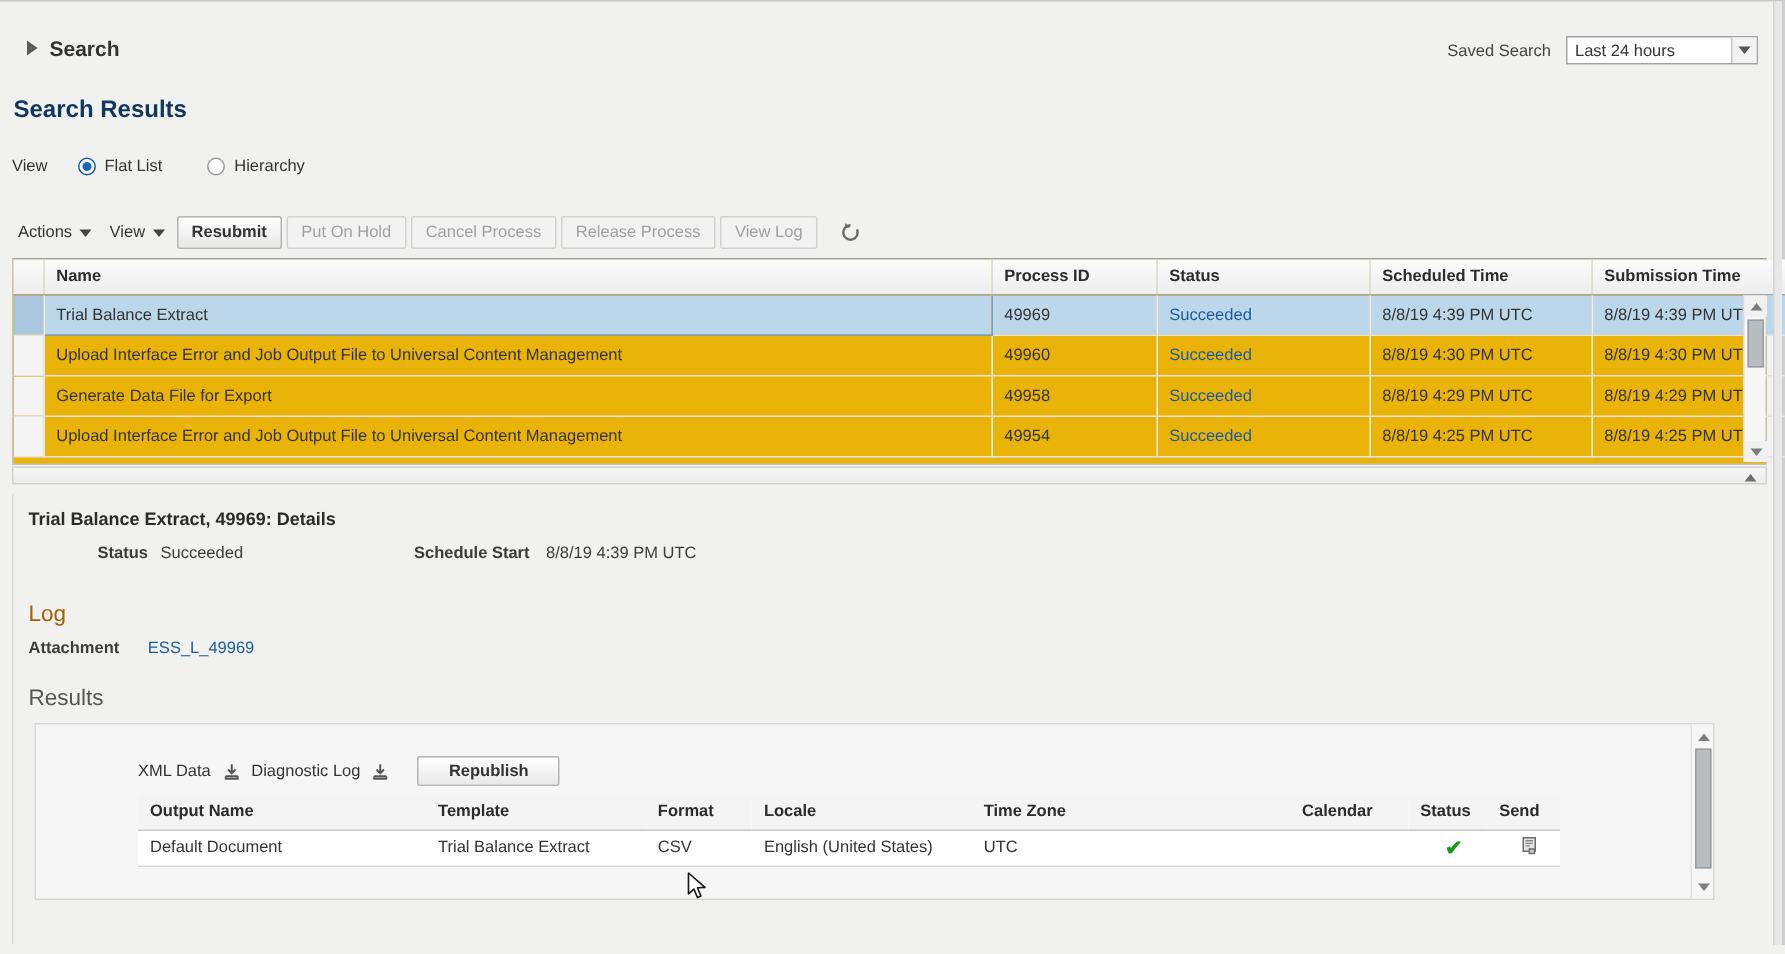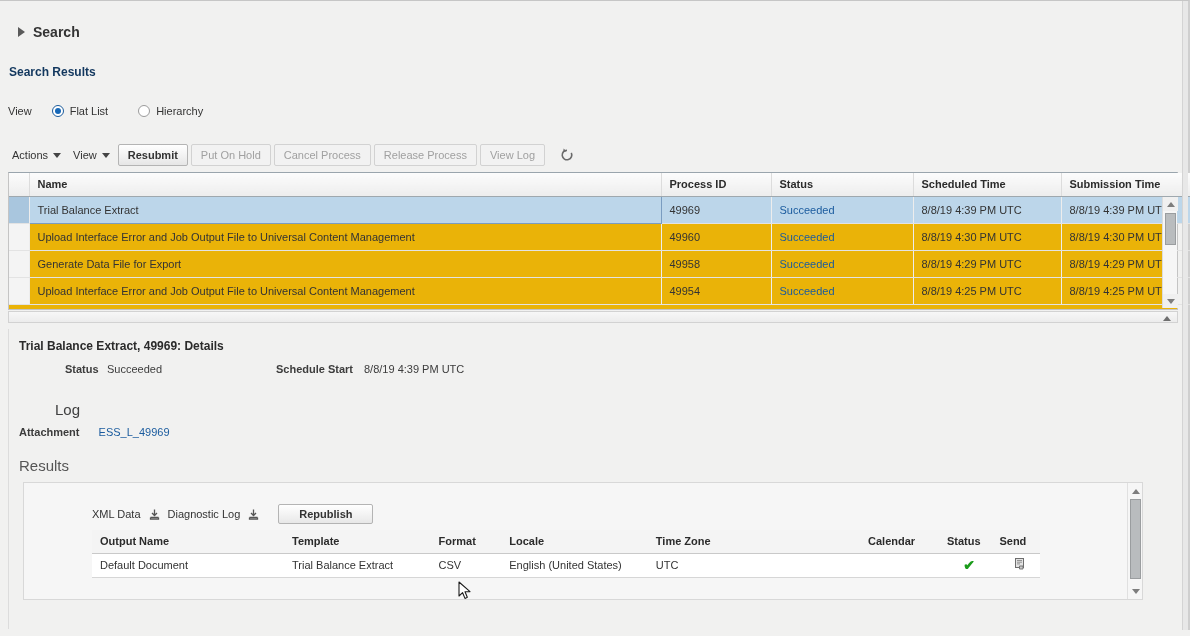--- a/index.html
+++ b/index.html
@@ -64,21 +64,21 @@
   .tri-down-sm {
     width: 0; height: 0;
     border-top: 5px solid #555;
     border-left: 4px solid transparent;
     border-right: 4px solid transparent;
   }
 
   
   .results-title {
     position: absolute; left: 9px; top: 64px;
-    font-size: 12px; font-weight: bold; color: #12375e;
+    font-size: 16px; font-weight: bold; color: #12375e;
   }
   .view-row {
     position: absolute; left: 8px; top: 104px;
     display: flex; align-items: center; gap: 8px;
     font-size: 11px; color: #333;
   }
   .radio {
     width: 12px; height: 12px; border-radius: 50%;
     border: 1px solid #9b9b9b;
     background: #ffffff;
@@ -255,21 +255,21 @@
   }
   .fld-label { font-weight: bold; color: #3c3c3c; }
   .fld-value { color: #3c3c3c; }
   .f-status-label { position: absolute; left: 56px; }
   .f-status-val   { position: absolute; left: 98px; }
   .f-sched-label  { position: absolute; left: 267px; }
   .f-sched-val    { position: absolute; left: 355px; }
 
   .sect-log {
     position: absolute; left: 10px; top: 72px;
-    font-size: 15px; color: #404040; font-weight: normal; margin-left: 36px;
+    font-size: 15px; color: #a16207; font-weight: normal;
   }
   .attach-row {
     position: absolute; left: 10px; top: 97px;
     font-size: 11px;
   }
   .attach-link { color: #1a5b9e; margin-left: 16px; }
   .sect-output {
     position: absolute; left: 10px; top: 128px;
     font-size: 15px; color: #555; font-weight: normal;
   }
@@ -355,20 +355,29 @@
 </style>
 </head>
 <body>
 
 <div class="page">
 
   <div class="search-header">
     <div class="search-toggle">
       <span class="tri-right"></span>
       <span class="search-title">Search</span>
+    </div>
+    <div class="saved-search-wrap">
+      <span class="saved-search-label">Saved Search</span>
+      <div class="saved-search-select">
+        <span>Last 24 hours</span>
+        <span class="arrow-box">
+          <span class="tri-down-sm"></span>
+        </span>
+      </div>
     </div>
   </div>
 
   <div class="results-title">Search Results</div>
 
   <div class="view-row">
     <span class="view-label">View</span>
     <span class="radio-item">
       <span class="radio checked"></span>
       <span>Flat List</span>

